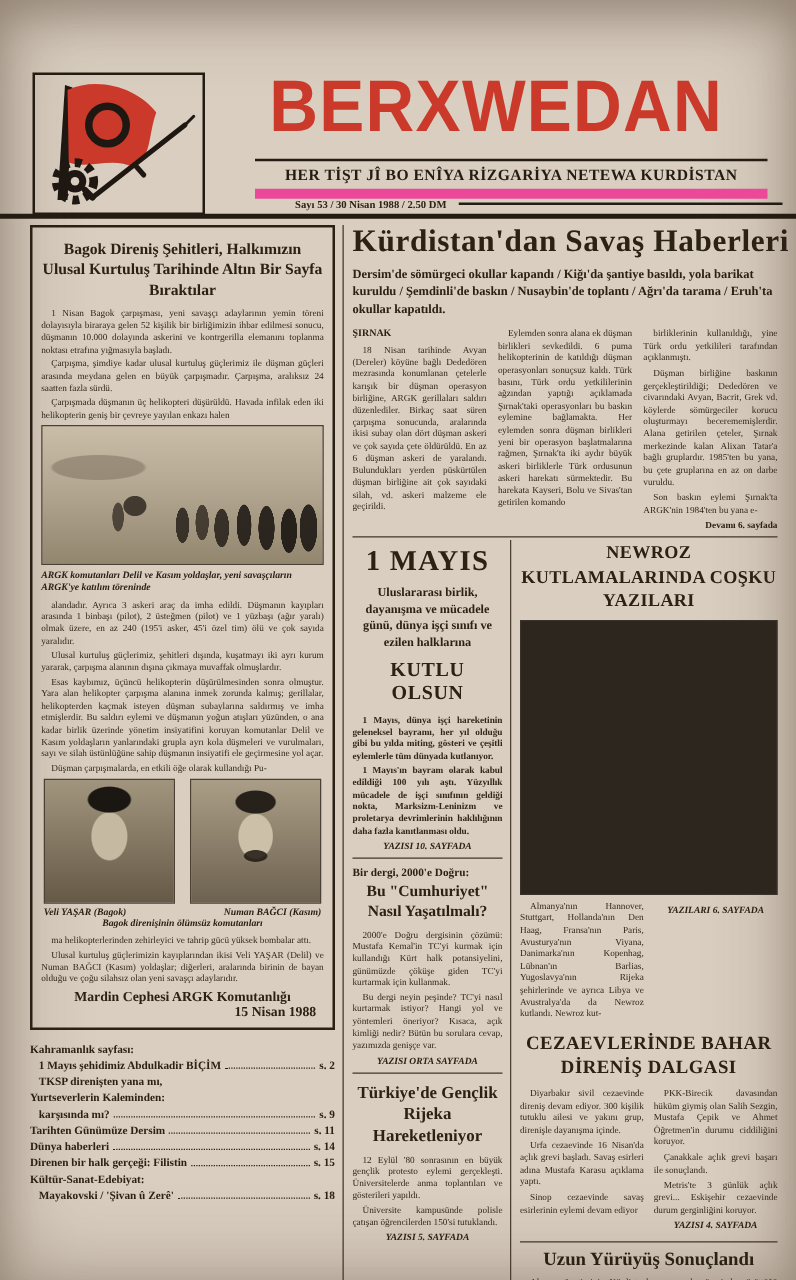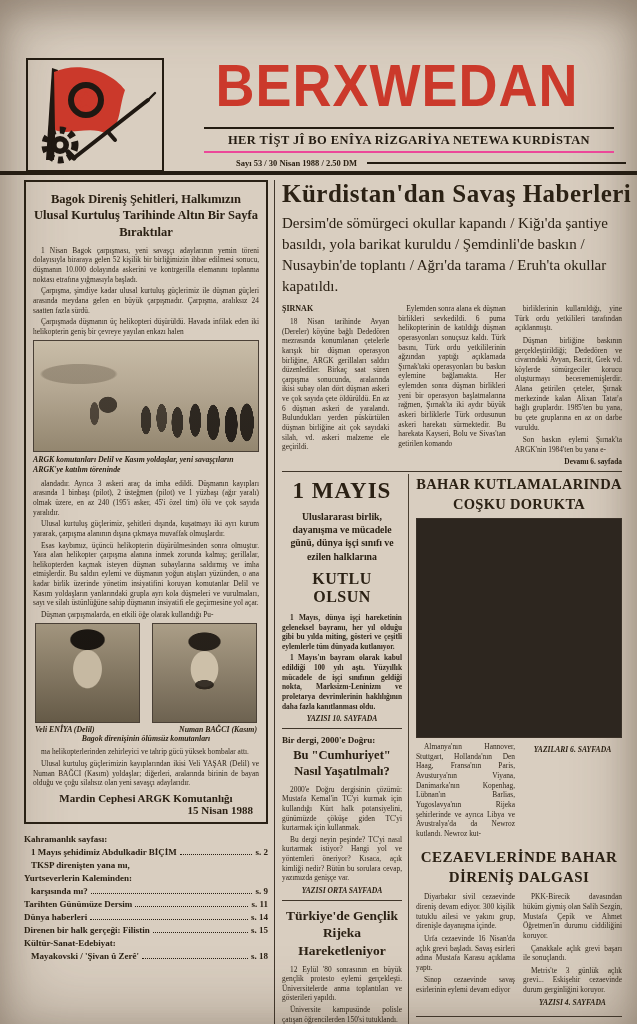--- a/index.html
+++ b/index.html
@@ -14,21 +14,21 @@
   
   .logo-box{position:absolute; left:26px; top:58px; width:134px; height:110px; border:2px solid #241c12;}
   .masthead-title{
     position:absolute; left:172px; top:52px; width:450px; text-align:center;
     font-family:"Liberation Sans", sans-serif; font-weight:bold; font-size:54px;
     letter-spacing:1px; color:#cb392b; transform:scaleY(1.08); transform-origin:top;
     white-space:nowrap;
   }
   .slogan-wrap{
     position:absolute; left:204px; top:127px; width:410px;
-    border-top:2px solid #241c12; border-bottom:2px solid #ec4899;
+    border-top:2px solid #241c12; border-bottom:8px solid #ec4899;
     padding:4px 0 3px; text-align:center;
     font-weight:bold; font-size:12.5px; letter-spacing:.4px; color:#241c12; white-space:nowrap;
   }
   .issue-row{position:absolute; left:236px; top:158px; width:390px; display:flex; align-items:center;}
   .issue-text{font-size:8.5px; font-weight:bold; white-space:nowrap; margin-right:10px;}
   .issue-line{flex:1; border-top:2px solid #241c12; height:0;}
   .header-bar{position:absolute; left:0; top:171px; width:637px; height:4px; background:#241c12;}
 
   
   .main{position:absolute; left:24px; top:180px; width:598px; display:flex; gap:6px;}
@@ -78,21 +78,21 @@
 
   
   .index{margin-top:9px; font-weight:bold; font-size:9px; line-height:1.45; color:#2b2114;}
   .idx-row{display:flex; align-items:baseline;}
   .idx-ind{padding-left:7px;}
   .idx-leader{flex:1; border-bottom:1.5px dotted #2b2114; margin:0 3px 2px;}
   .idx-page{white-space:nowrap;}
 
   
   .war-headline{font-size:25px; font-weight:bold; letter-spacing:.5px; margin:0 0 5px; white-space:nowrap;}
-  .war-subhead{font-size:15px; font-weight:normal; line-height:1.4; margin:0 0 7px;}
+  .war-subhead{font-size:10px; font-weight:bold; line-height:1.4; margin:0 0 7px;}
   .war-cols{display:flex; gap:9px; height:162px; overflow:hidden;}
   .war-col{flex:1; min-width:0;}
   .dateline{font-size:8px; font-weight:bold; margin:0 0 4px;}
   .war-col p{margin:0 0 3px;}
   .continued{font-size:7.4px; font-weight:bold; text-align:right; margin-top:1px;}
   .right-rule{border:none; border-top:1.5px solid #40362a; margin:5px 0 0;}
 
   .right-lower{display:flex; margin-top:2px;}
   .subcol-left{width:120px; flex-shrink:0; border-right:1px solid #4a3f31; padding-right:6px;}
   .subcol-right{flex:1; padding-left:7px; min-width:0;}
@@ -171,21 +171,21 @@
         <p class="caption">ARGK komutanları Delil ve Kasım yoldaşlar, yeni savaşçıların ARGK'ye katılım töreninde</p>
         <p class="bodytext">alandadır. Ayrıca 3 askeri araç da imha edildi. Düşmanın kayıpları arasında 1 binbaşı (pilot), 2 üsteğmen (pilot) ve 1 yüzbaşı (ağır yaralı) olmak üzere, en az 240 (195'i asker, 45'i özel tim) ölü ve çok sayıda yaralıdır.</p>
         <p class="bodytext">Ulusal kurtuluş güçlerimiz, şehitleri dışında, kuşatmayı iki ayrı kurum yararak, çarpışma alanının dışına çıkmaya muvaffak olmuşlardır.</p>
         <p class="bodytext">Esas kaybımız, üçüncü helikopterin düşürülmesinden sonra olmuştur. Yara alan helikopter çarpışma alanına inmek zorunda kalmış; gerillalar, helikopterden kaçmak isteyen düşman subaylarına saldırmış ve imha etmişlerdir. Bu saldırı eylemi ve düşmanın yoğun atışları yüzünden, o ana kadar birlik üzerinde yönetim insiyatifini koruyan komutanlar Delil ve Kasım yoldaşların yanlarındaki grupla ayrı kola düşmeleri ve vurulmaları, sayı ve silah üstünlüğüne sahip düşmanın insiyatifi ele geçirmesine yol açar.</p>
         <p class="bodytext">Düşman çarpışmalarda, en etkili öğe olarak kullandığı Pu-</p>
         <div class="portraits">
           <div class="portrait portrait-a"></div>
           <div class="portrait portrait-b"></div>
         </div>
         <div class="portrait-captions">
-          <span>Veli ENÎYA (Delil)</span>
+          <span>Veli YAŞAR (Bagok)</span>
           <span>Numan BAĞCI (Kasım)</span>
         </div>
         <p class="caption caption-center">Bagok direnişinin ölümsüz komutanları</p>
         <p class="bodytext">ma helikopterlerinden zehirleyici ve tahrip gücü yüksek bombalar attı.</p>
         <p class="bodytext">Ulusal kurtuluş güçlerimizin kayıplarından ikisi Veli YAŞAR (Delil) ve Numan BAĞCI (Kasım) yoldaşlar; diğerleri, aralarında birinin de bayan olduğu ve çoğu silahsız olan yeni savaşçı adaylarıdır.</p>
         <div class="signature">Mardin Cephesi ARGK Komutanlığı</div>
         <div class="signature-date">15 Nisan 1988</div>
       </div>
 
       <div class="index">
@@ -270,21 +270,21 @@
           <p class="bodytext">Bu dergi neyin peşinde? TC'yi nasıl kurtarmak istiyor? Hangi yol ve yöntemleri öneriyor? Kısaca, açık kimliği nedir? Bütün bu sorulara cevap, yazımızda genişçe var.</p>
           <div class="ref">YAZISI ORTA SAYFADA</div>
           <hr class="sect-rule">
           <div class="youth-headline">Türkiye'de Gençlik Rijeka Hareketleniyor</div>
           <p class="bodytext">12 Eylül '80 sonrasının en büyük gençlik protesto eylemi gerçekleşti. Üniversitelerde anma toplantıları ve gösterileri yapıldı.</p>
           <p class="bodytext">Üniversite kampusünde polisle çatışan öğrencilerden 150'si tutuklandı.</p>
           <div class="ref">YAZISI 5. SAYFADA</div>
         </div>
 
         <div class="subcol-right">
-          <div class="newroz-headline">BAHAR KUTLAMALARINDA COŞKU DORUKTA</div>
+          <div class="newroz-headline">NEWROZ KUTLAMALARINDA COŞKU YAZILARI</div>
           <div class="photo-newroz"></div>
           <div class="two-cols">
             <div>
               <p class="bodytext">Almanya'nın Hannover, Stuttgart, Hollanda'nın Den Haag, Fransa'nın Paris, Avusturya'nın Viyana, Danimarka'nın Kopenhag, Lübnan'ın Barlias, Yugoslavya'nın Rijeka şehirlerinde ve ayrıca Libya ve Avustralya'da da Newroz kutlandı. Newroz kut-</p>
             </div>
             <div>
               <div class="ref">YAZILARI 6. SAYFADA</div>
             </div>
           </div>
 

